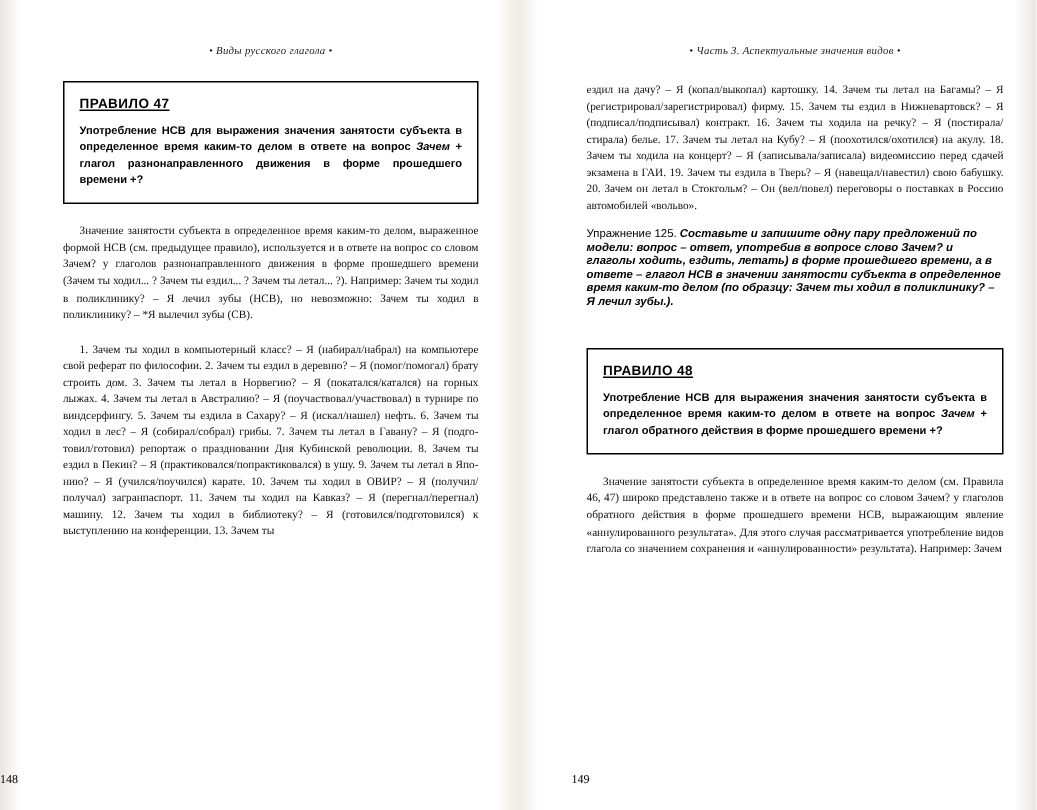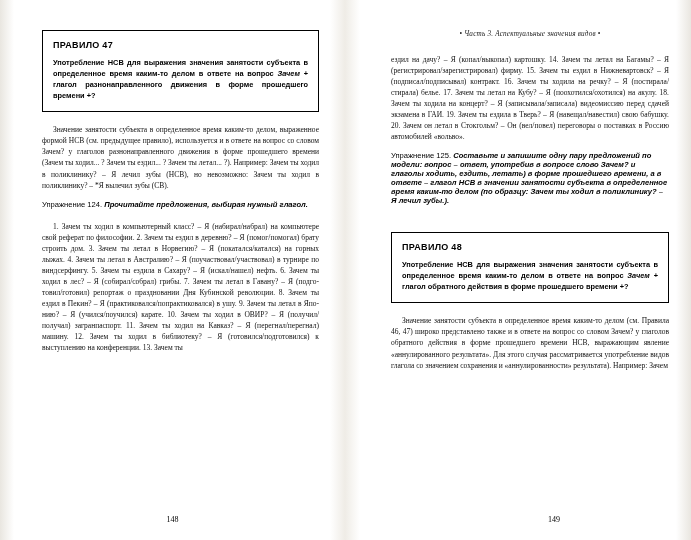--- a/index.html
+++ b/index.html
@@ -53,20 +53,21 @@
     border: 1px solid #000;
     padding: 9px 10px 10px 10px;
     margin-bottom: 11px;
   }
   .rule-title {
     font-family: "Liberation Sans", sans-serif;
     font-weight: bold;
     font-size: 9px;
     letter-spacing: 0.3px;
     margin-bottom: 7px;
+    text-decoration: underline;
   }
   .rule-text {
     font-family: "Liberation Sans", sans-serif;
     font-weight: bold;
     font-size: 7.4px;
     line-height: 1.5;
     text-align: justify;
   }
   .rule-text .it { font-style: italic; font-weight: bold; }
 
@@ -88,42 +89,42 @@
     font-style: italic;
     margin: 9px 0 5px 0;
   }
   .ex-head .plain { font-style: normal; font-weight: normal; text-align: right; }
 
   .folio {
     position: absolute;
     bottom: 16px;
     font-size: 8px;
     width: 100%;
-    text-align: center;
+    text-align: left;
     left: 0;
   }
   .page-left .folio { padding-right: 16px; }
   .page-right .folio { padding-left: 16px; }
 </style>
 </head>
 <body>
 
 <div class="spread">
   <div class="page-bg"></div>
 
   <div class="page page-left">
+    <div class="running-head">• Виды русского глагола •</div>
 
     <div class="rule-box">
       <div class="rule-title">ПРАВИЛО 47</div>
       <div class="rule-text"><span>Употребление НСВ для выражения значения заня­то­сти субъекта в определенное время каким-то делом в ответе на вопрос </span><span class="it">Зачем</span><span> + глагол разнонаправ­лен­ного движения в форме прошедшего времени +?</span></div>
     </div>
 
     <p class="body-par">Значение занятости субъекта в определенное время ка­ким-то делом, выраженное формой НСВ (см. предыдущее пра­вило), используется и в ответе на вопрос со словом Зачем? у глаголов разнонаправленного движения в форме прошедшего времени (Зачем ты ходил... ? Зачем ты ездил... ? Зачем ты ле­тал... ?). Например: Зачем ты ходил в поликлинику? – Я лечил зубы (НСВ), но невозможно: Зачем ты ходил в поликлинику? – *Я вылечил зубы (СВ).</p>
 
-    <div class="ex-head"><span class="plain">Упражнение 124.</span> <span>Прочитайте предложения, выбирая нужный глагол.</span></div>
 
     <p class="body-par">1. Зачем ты ходил в компьютерный класс? – Я (наби­рал/набрал) на компьютере свой реферат по философии. 2. Зачем ты ездил в деревню? – Я (помог/помогал) брату строить дом. 3. Зачем ты летал в Норвегию? – Я (по­катался/катался) на горных лыжах. 4. Зачем ты летал в Австралию? – Я (поучаствовал/участвовал) в турнире по виндсерфингу. 5. Зачем ты ездила в Сахару? – Я (ис­кал/нашел) нефть. 6. Зачем ты ходил в лес? – Я (соби­рал/собрал) грибы. 7. Зачем ты летал в Гавану? – Я (подго­товил/готовил) репортаж о праздновании Дня Кубинской революции. 8. Зачем ты ездил в Пекин? – Я (практико­вался/попрактиковался) в ушу. 9. Зачем ты летал в Япо­нию? – Я (учился/поучился) карате. 10. Зачем ты ходил в ОВИР? – Я (получил/получал) загранпаспорт. 11. Зачем ты ходил на Кавказ? – Я (перегнал/перегнал) машину. 12. Зачем ты ходил в библиотеку? – Я (готовился/подго­товился) к выступлению на конференции. 13. Зачем ты</p>
 
     <div class="folio">148</div>
   </div>
 
   <div class="page page-right">
     <div class="running-head">• Часть 3. Аспектуальные значения видов •</div>
 
     <p class="body-par noind">ездил на дачу? – Я (копал/выкопал) картошку. 14. Зачем ты летал на Багамы? – Я (регистрировал/зарегистрировал) фирму. 15. Зачем ты ездил в Нижневартовск? – Я (под­писал/подписывал) контракт. 16. Зачем ты ходила на реч­ку? – Я (постирала/стирала) белье. 17. Зачем ты летал на Кубу? – Я (поохотился/охотился) на акулу. 18. Зачем ты ходила на концерт? – Я (записывала/записала) видео­миссию перед сдачей экзамена в ГАИ. 19. Зачем ты ездила в Тверь? – Я (навещал/навестил) свою бабушку. 20. Зачем он летал в Стокгольм? – Он (вел/повел) переговоры о поставках в Россию автомобилей «вольво».</p>

